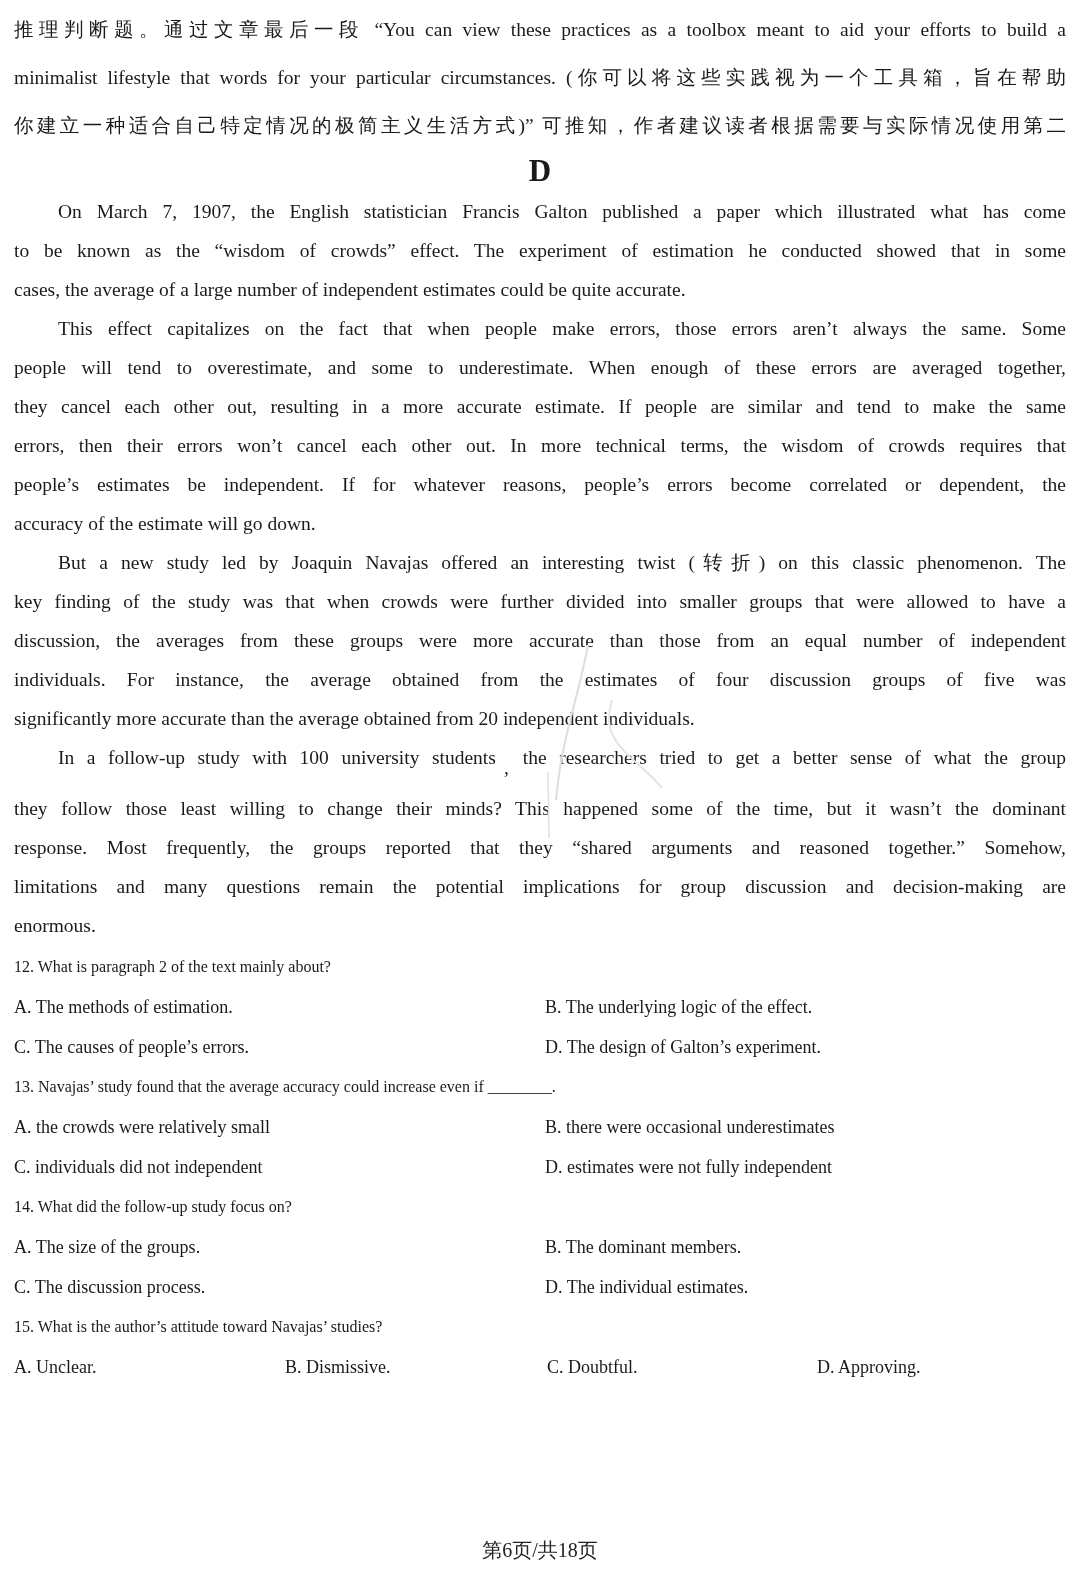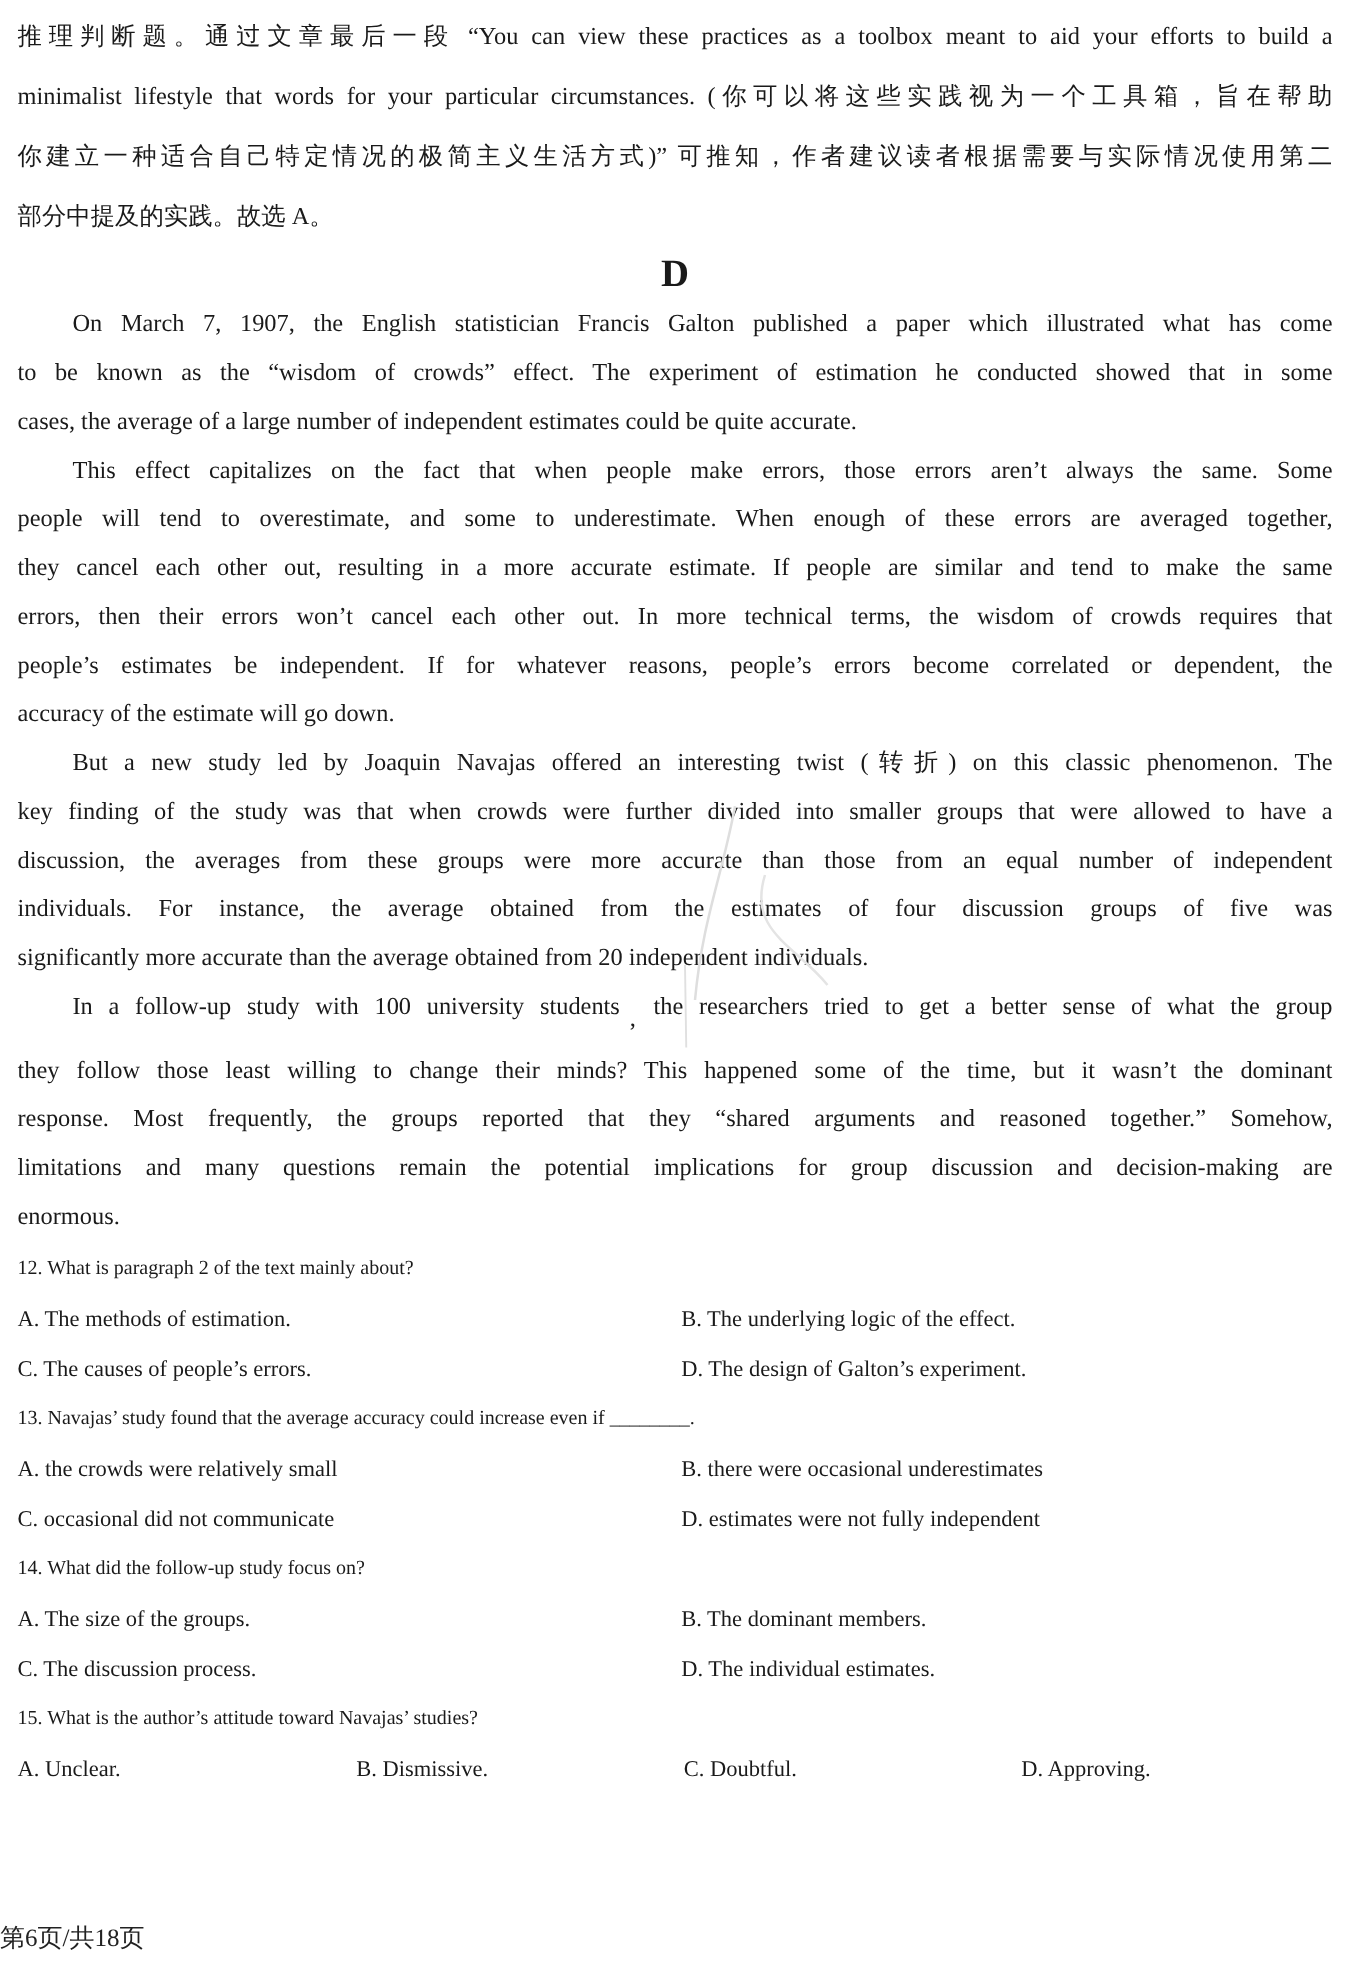--- a/index.html
+++ b/index.html
@@ -44,21 +44,21 @@
   .optrow .opt { white-space: nowrap; overflow: hidden; }
   .optrow.cols2 .opt:nth-child(1) { width: 531px; }
   .optrow.cols2 .opt:nth-child(2) { flex: 1; }
   .optrow.cols4 .opt:nth-child(1) { width: 271px; }
   .optrow.cols4 .opt:nth-child(2) { width: 262px; }
   .optrow.cols4 .opt:nth-child(3) { width: 270px; }
   .optrow.cols4 .opt:nth-child(4) { flex: 1; }
   .footer {
     position: absolute;
     left: 0; right: 0; bottom: 16px;
-    text-align: left;
+    text-align: center;
     font-size: 20px;
     color: #222222;
   }
   .artifact {
     position: absolute;
     left: 0; top: 0;
     pointer-events: none;
   }
 </style>
 </head>
@@ -69,21 +69,20 @@
   <svg class="artifact" width="1080" height="1580" viewBox="0 0 1080 1580" aria-hidden="true">
     <path d="M588 645 C578 700 562 735 556 800" stroke="#dedede" stroke-width="2" fill="none"></path>
     <path d="M612 700 C598 745 636 756 662 788" stroke="#e4e4e4" stroke-width="2" fill="none"></path>
     <line x1="548" y1="772" x2="549" y2="838" stroke="#e0e0e0" stroke-width="1.5"></line>
   </svg>
 
   <section class="expl">
       <div class="tline">推理判断题。通过文章最后一段 “You can view these practices as a toolbox meant to aid your efforts to build a</div>
       <div class="tline">minimalist lifestyle that words for your particular circumstances. (你可以将这些实践视为一个工具箱，旨在帮助</div>
       <div class="tline">你建立一种适合自己特定情况的极简主义生活方式)” 可推知，作者建议读者根据需要与实际情况使用第二</div>
-      <div class="tline lastline">部分中提及的实践。故选 A。</div>
     </section>
 
   <h2 class="heading">D</h2>
 
   <section class="para">
       <div class="tline first">On March 7, 1907, the English statistician Francis Galton published a paper which illustrated what has come</div>
       <div class="tline">to be known as the “wisdom of crowds” effect. The experiment of estimation he conducted showed that in some</div>
       <div class="tline lastline">cases, the average of a large number of independent estimates could be quite accurate.</div>
     </section>
   <section class="para">
@@ -120,21 +119,21 @@
       <div class="opt">C. The causes of people’s errors.</div>
       <div class="opt">D. The design of Galton’s experiment.</div>
     </div>
 
     <div class="qstem">13. Navajas’ study found that the average accuracy could increase even if ________.</div>
     <div class="optrow cols2">
       <div class="opt">A. the crowds were relatively small</div>
       <div class="opt">B. there were occasional underestimates</div>
     </div>
     <div class="optrow cols2">
-      <div class="opt">C. occasional did not communicate</div>
+      <div class="opt">C. individuals did not independent</div>
       <div class="opt">D. estimates were not fully independent</div>
     </div>
 
     <div class="qstem">14. What did the follow-up study focus on?</div>
     <div class="optrow cols2">
       <div class="opt">A. The size of the groups.</div>
       <div class="opt">B. The dominant members.</div>
     </div>
     <div class="optrow cols2">
       <div class="opt">C. The discussion process.</div>

